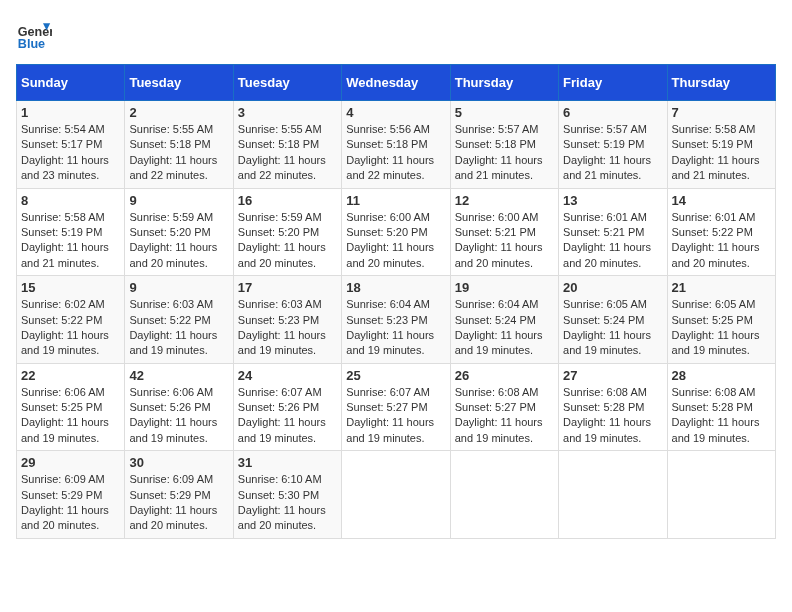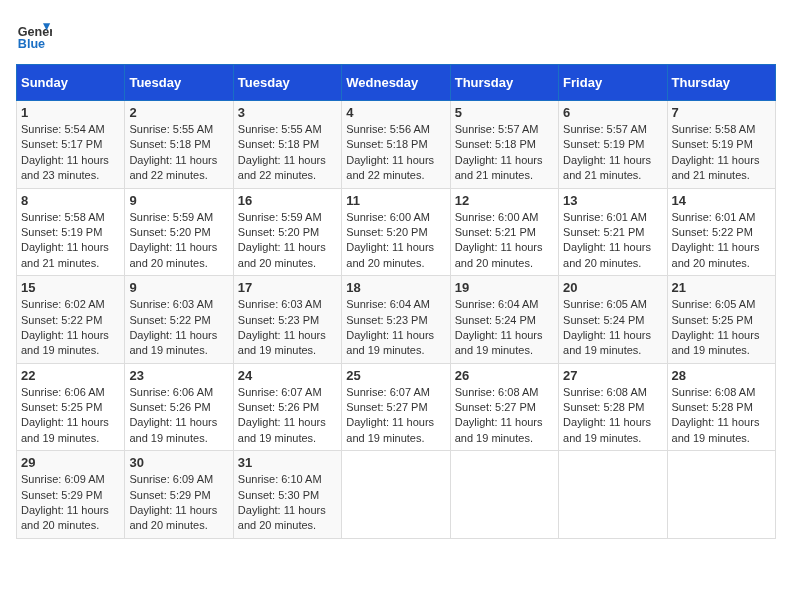--- a/index.html
+++ b/index.html
@@ -197,21 +197,21 @@
           <span class="day-num">21</span>
           <div class="day-info">Sunrise: 6:05 AM<br>Sunset: 5:25 PM<br>Daylight: 11 hours<br>and 19 minutes.</div>
         </td>
       </tr>
       <tr>
         <td>
           <span class="day-num">22</span>
           <div class="day-info">Sunrise: 6:06 AM<br>Sunset: 5:25 PM<br>Daylight: 11 hours<br>and 19 minutes.</div>
         </td>
         <td>
-          <span class="day-num">23</span>
+          <span class="day-num">42</span>
           <div class="day-info">Sunrise: 6:06 AM<br>Sunset: 5:26 PM<br>Daylight: 11 hours<br>and 19 minutes.</div>
         </td>
         <td>
           <span class="day-num">24</span>
           <div class="day-info">Sunrise: 6:07 AM<br>Sunset: 5:26 PM<br>Daylight: 11 hours<br>and 19 minutes.</div>
         </td>
         <td>
           <span class="day-num">25</span>
           <div class="day-info">Sunrise: 6:07 AM<br>Sunset: 5:27 PM<br>Daylight: 11 hours<br>and 19 minutes.</div>
         </td>

